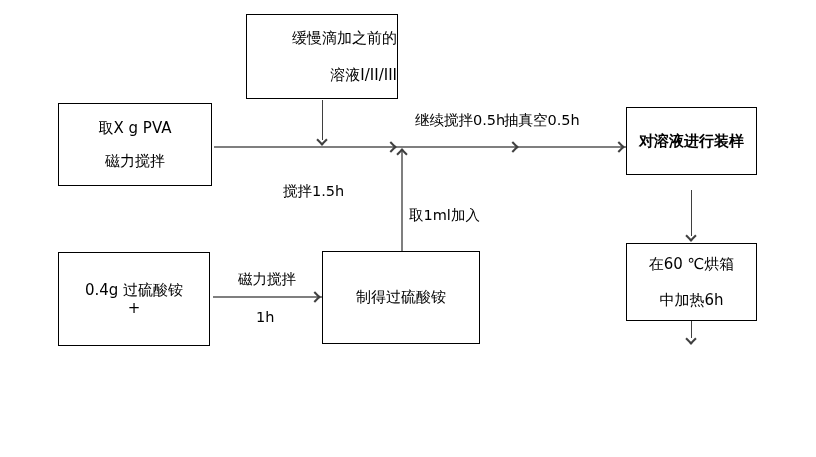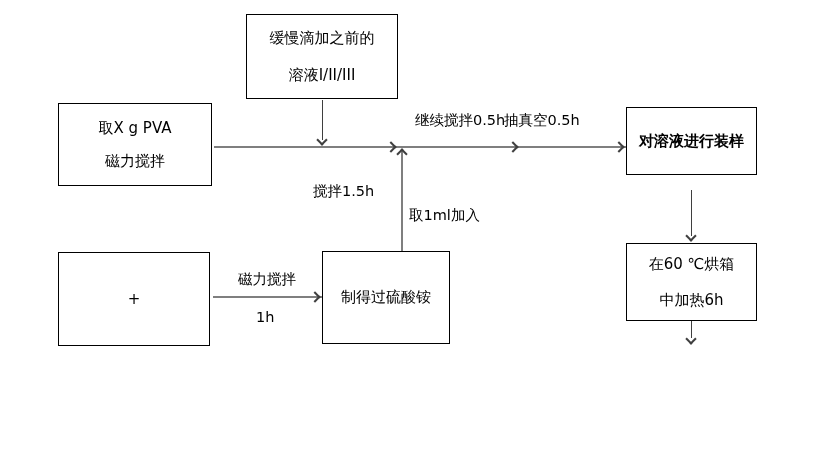--- a/index.html
+++ b/index.html
@@ -53,44 +53,45 @@
   .ah-d {
     border-bottom: 2px solid #3f3f3f;
     border-right: 2px solid #3f3f3f;
     transform: rotate(45deg);
   }
   .ah-u {
     border-top: 2px solid #3f3f3f;
     border-left: 2px solid #3f3f3f;
     transform: rotate(45deg);
   }
-  .gap-lg { gap: 20px; }
+  .gap-lg { gap: 20px; align-items: flex-end; }
   .gap-md { gap: 17px; }
   .gap-sm { gap: 2px; }
 </style>
 </head>
 <body>
 
 <div id="canvas">
 
   <div class="box gap-lg" style="left:246px; top:14px; width:152px; height:85px;">
     <div class="bline">缓慢滴加之前的</div>
     <div class="bline">溶液I/II/III</div>
   </div>
 
   <div class="box gap-md" style="left:58px; top:103px; width:154px; height:83px;">
     <div class="bline">取X g PVA</div>
     <div class="bline">磁力搅拌</div>
   </div>
 
   <div class="box gap-sm" style="left:58px; top:252px; width:152px; height:94px;">
+    <div class="bline">0.4g 过硫酸铵</div>
     <div class="bline">+</div>
   </div>
 
-  <div class="box" style="left:322px; top:251px; width:128px; height:93px;">
+  <div class="box" style="left:322px; top:251px; width:158px; height:93px;">
     <div class="bline">制得过硫酸铵</div>
   </div>
 
   <div class="box" style="left:626px; top:107px; width:131px; height:68px;font-weight:bold;">
     <div class="bline">对溶液进行装样</div>
   </div>
 
   <div class="box gap-sm" style="left:626px; top:243px; width:131px; height:78px;gap:20px;">
     <div class="bline">在60 ℃烘箱</div>
     <div class="bline">中加热6h</div>
@@ -113,18 +114,18 @@
   <div class="ah ah-r" style="left:509px; top:143px;"></div>
   <div class="ah ah-r" style="left:615px; top:143px;"></div>
   <div class="ah ah-r" style="left:311px; top:293px;"></div>
   <div class="ah ah-u" style="left:398px; top:150px;"></div>
   <div class="ah ah-d" style="left:318px; top:136px;"></div>
   <div class="ah ah-d" style="left:687px; top:232px;"></div>
   <div class="ah ah-d" style="left:687px; top:335px;"></div>
 
   <div class="lbl" style="left:415px; top:111px;">继续搅拌0.5h</div>
   <div class="lbl" style="left:504px; top:111px;">抽真空0.5h</div>
-  <div class="lbl" style="left:283px; top:182px;margin-left:30px;">搅拌1.5h</div>
+  <div class="lbl" style="left:283px; top:182px;">搅拌1.5h</div>
   <div class="lbl" style="left:409px; top:206px;">取1ml加入</div>
   <div class="lbl" style="left:238px; top:270px;">磁力搅拌</div>
   <div class="lbl" style="left:256px; top:309px;">1h</div>
 
 </div>
 
 </body></html>

